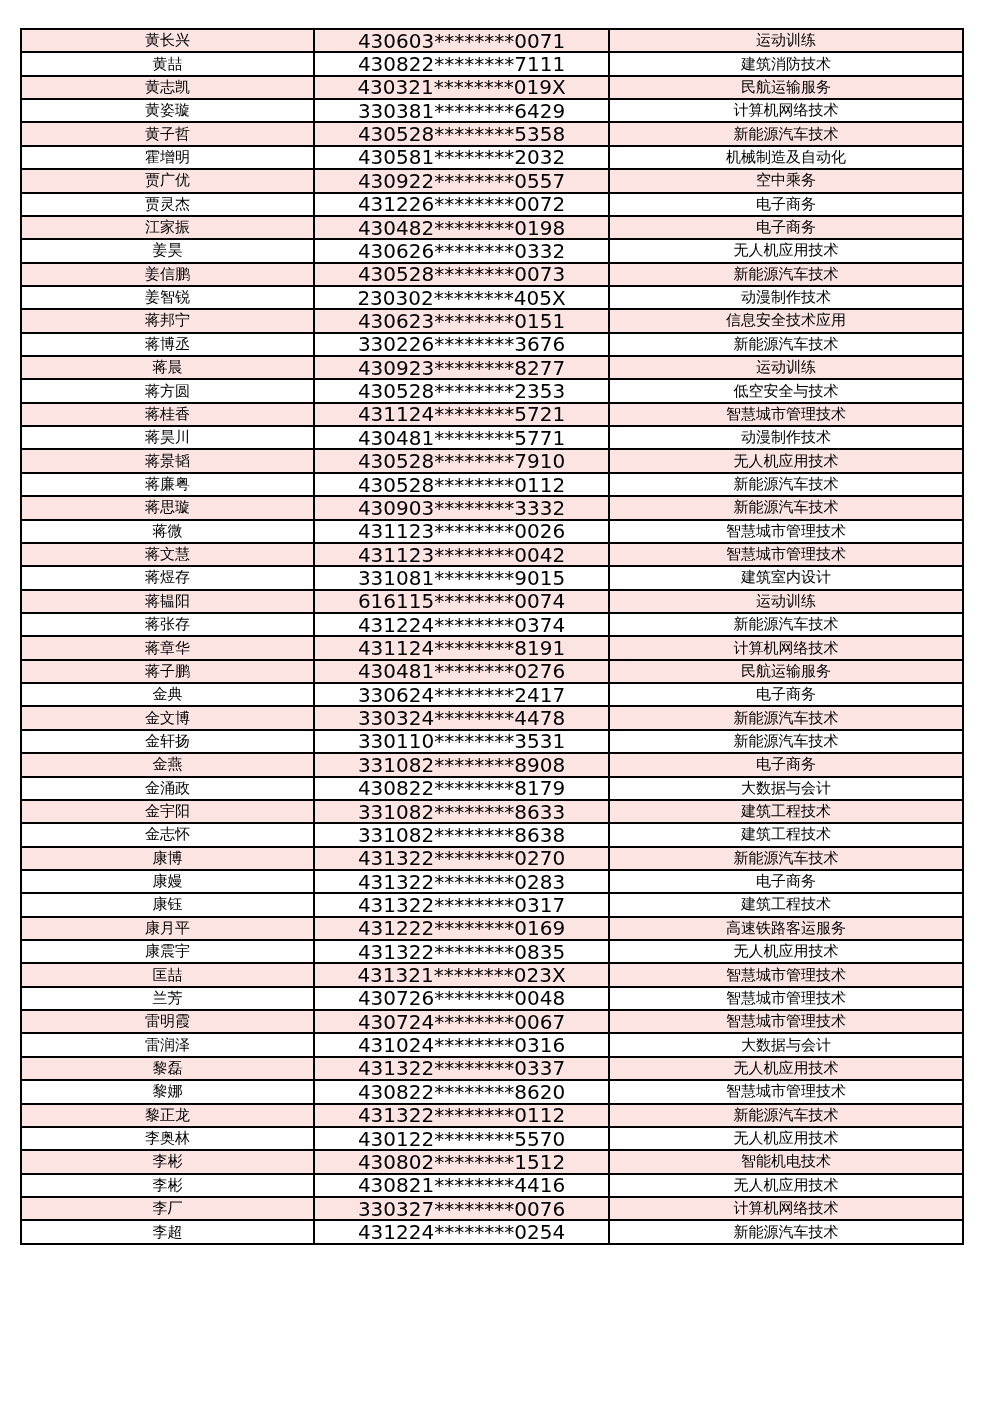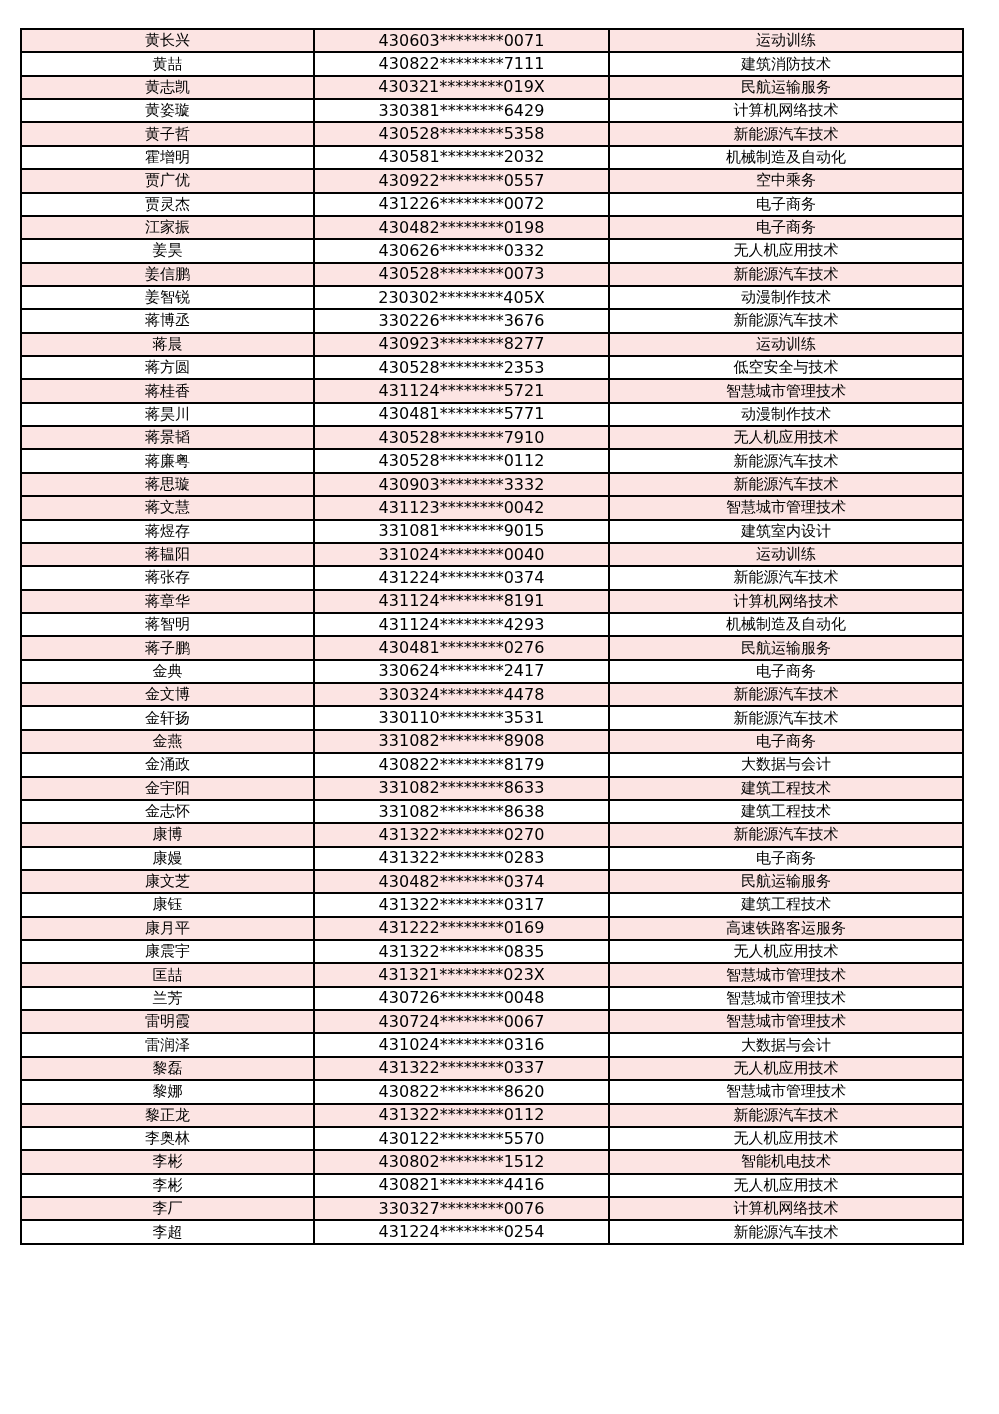--- a/index.html
+++ b/index.html
@@ -33,21 +33,21 @@
     padding:0 2px;
     text-align:center;
     vertical-align:middle;
     color:var(--text-color);
     font-size:15px;
     line-height:1;
     white-space:nowrap;
     overflow:hidden;
   }
   table.roster td.id-cell{
-    font-size:16px;
+    font-size:20px;
     letter-spacing:0px;
   }
   tr.pink td{background:var(--row-pink);}
   tr.white td{background:var(--row-white);}
 </style>
 </head>
 <body>
 
 <div class="page">
   <table class="roster">
@@ -110,20 +110,25 @@
         <tr class="pink">
           <td>姜信鹏</td>
           <td class="id-cell">430528********0073</td>
           <td>新能源汽车技术</td>
         </tr>
         <tr class="white">
           <td>姜智锐</td>
           <td class="id-cell">230302********405X</td>
           <td>动漫制作技术</td>
         </tr>
+        <tr class="pink">
+          <td>蒋邦宁</td>
+          <td class="id-cell">430623********0151</td>
+          <td>信息安全技术应用</td>
+        </tr>
         <tr class="white">
           <td>蒋博丞</td>
           <td class="id-cell">330226********3676</td>
           <td>新能源汽车技术</td>
         </tr>
         <tr class="pink">
           <td>蒋晨</td>
           <td class="id-cell">430923********8277</td>
           <td>运动训练</td>
         </tr>
@@ -150,50 +155,50 @@
         <tr class="white">
           <td>蒋廉粤</td>
           <td class="id-cell">430528********0112</td>
           <td>新能源汽车技术</td>
         </tr>
         <tr class="pink">
           <td>蒋思璇</td>
           <td class="id-cell">430903********3332</td>
           <td>新能源汽车技术</td>
         </tr>
+        <tr class="white">
+          <td>蒋微</td>
+          <td class="id-cell">431123********0026</td>
+          <td>智慧城市管理技术</td>
+        </tr>
         <tr class="pink">
           <td>蒋文慧</td>
           <td class="id-cell">431123********0042</td>
           <td>智慧城市管理技术</td>
         </tr>
         <tr class="white">
           <td>蒋煜存</td>
           <td class="id-cell">331081********9015</td>
           <td>建筑室内设计</td>
         </tr>
         <tr class="pink">
           <td>蒋韫阳</td>
-          <td class="id-cell">331024********0040</td>
+          <td class="id-cell">616115********0074</td>
           <td>运动训练</td>
         </tr>
         <tr class="white">
           <td>蒋张存</td>
           <td class="id-cell">431224********0374</td>
           <td>新能源汽车技术</td>
         </tr>
         <tr class="pink">
           <td>蒋章华</td>
           <td class="id-cell">431124********8191</td>
           <td>计算机网络技术</td>
         </tr>
-        <tr class="white">
-          <td>蒋智明</td>
-          <td class="id-cell">431124********4293</td>
-          <td>机械制造及自动化</td>
-        </tr>
         <tr class="pink">
           <td>蒋子鹏</td>
           <td class="id-cell">430481********0276</td>
           <td>民航运输服务</td>
         </tr>
         <tr class="white">
           <td>金典</td>
           <td class="id-cell">330624********2417</td>
           <td>电子商务</td>
         </tr>
@@ -229,25 +234,20 @@
         </tr>
         <tr class="pink">
           <td>康博</td>
           <td class="id-cell">431322********0270</td>
           <td>新能源汽车技术</td>
         </tr>
         <tr class="white">
           <td>康嫚</td>
           <td class="id-cell">431322********0283</td>
           <td>电子商务</td>
-        </tr>
-        <tr class="pink">
-          <td>康文芝</td>
-          <td class="id-cell">430482********0374</td>
-          <td>民航运输服务</td>
         </tr>
         <tr class="white">
           <td>康钰</td>
           <td class="id-cell">431322********0317</td>
           <td>建筑工程技术</td>
         </tr>
         <tr class="pink">
           <td>康月平</td>
           <td class="id-cell">431222********0169</td>
           <td>高速铁路客运服务</td>

